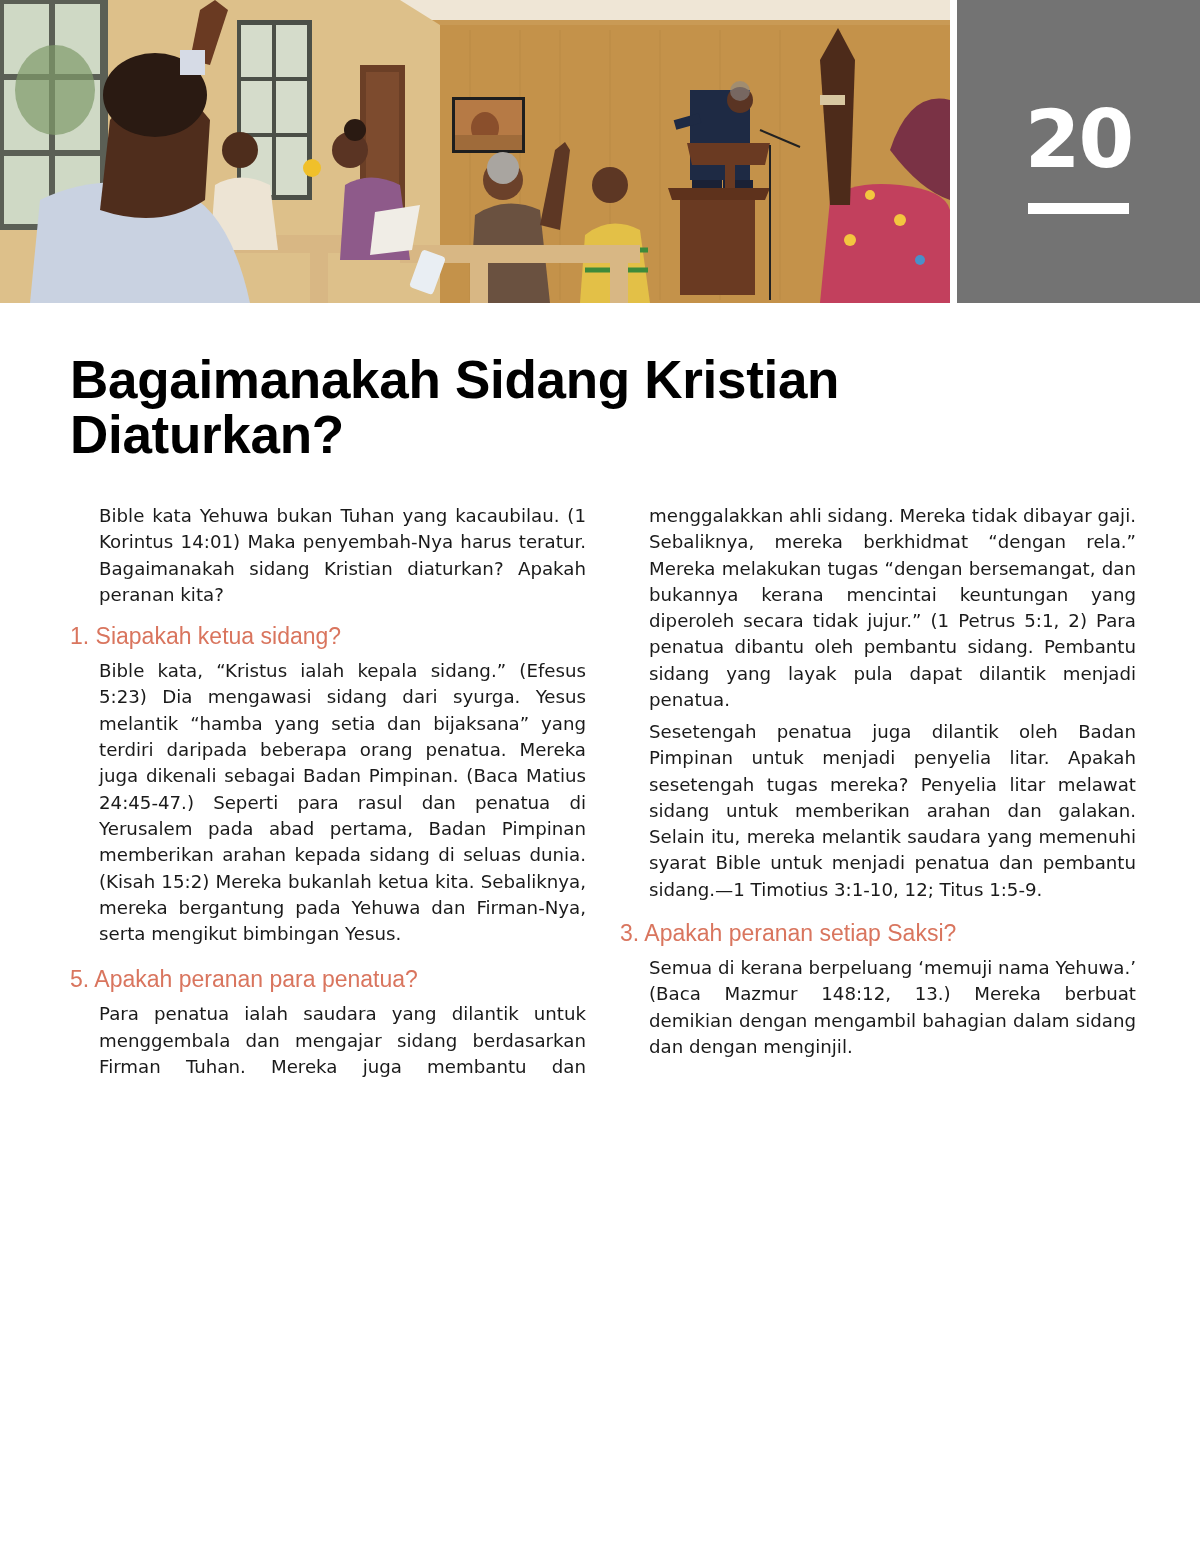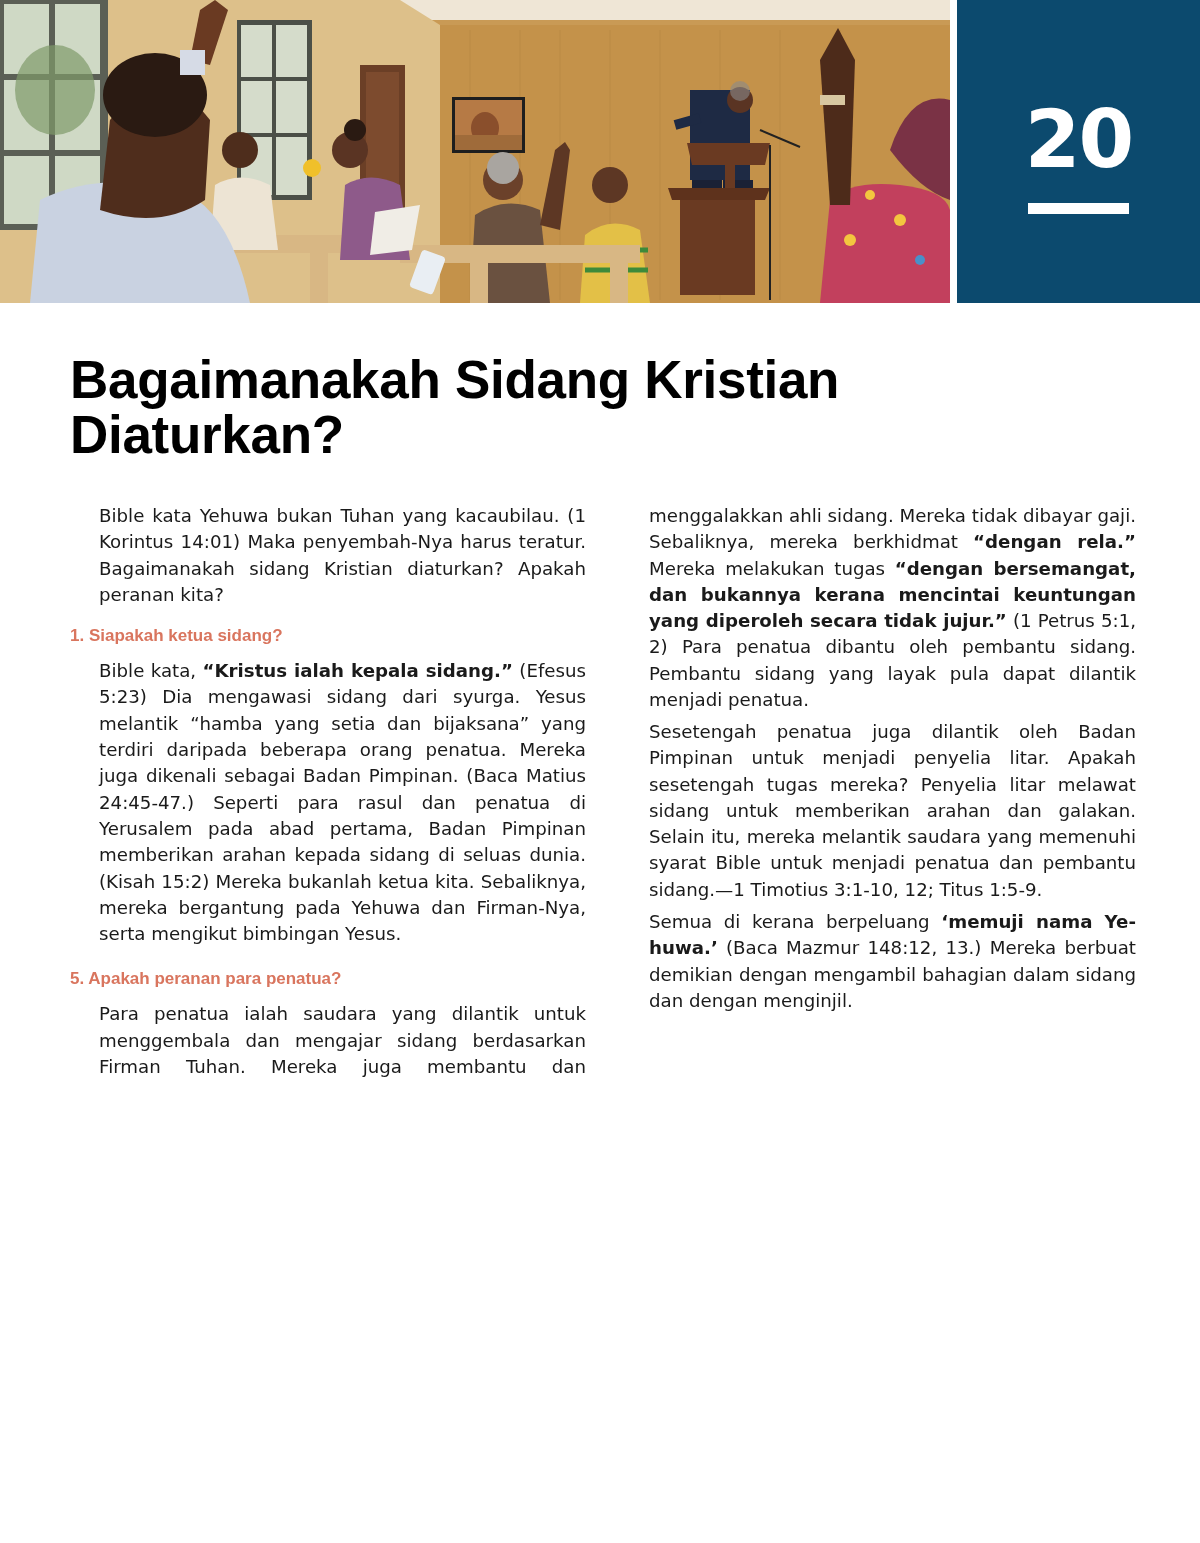--- a/index.html
+++ b/index.html
@@ -2,38 +2,38 @@
 <html><head>
 <meta charset="utf-8">
 <style>
   html, body { margin: 0; padding: 0; background: #ffffff; }
   body { width: 1200px; height: 1543px; position: relative; overflow: hidden;
          font-family: "DejaVu Sans", sans-serif; color: #1a1a1a; }
 
   .hero { position: absolute; left: 0; top: 0; width: 950px; height: 303px; overflow: hidden;
           background: linear-gradient(180deg, #e9d3a4 0%, #d9b06a 45%, #b68645 100%); }
   .hero svg { display: block; }
-  .num-box { position: absolute; left: 957px; top: 0; width: 243px; height: 303px; background: #0c4a6e; }
+  .num-box { position: absolute; left: 957px; top: 0; width: 243px; height: 303px; background: #737373; }
   .num-box .num { position: absolute; left: 0; right: 0; top: 100px; text-align: center;
                   color: #ffffff; font-family: "DejaVu Sans", sans-serif; font-weight: bold;
                   font-size: 80px; line-height: 1; letter-spacing: -2px; padding-left: 0; }
   .num-rule { position: absolute; left: 71px; top: 203px; width: 101px; height: 11px; background: #ffffff; }
 
   .title { position: absolute; left: 70px; top: 352px; width: 900px; margin: 0;
            font-family: "Liberation Sans", sans-serif; font-weight: bold; font-size: 53px;
            line-height: 55px; color: #000000; letter-spacing: -0.3px; }
 
   .col { position: absolute; top: 503px; width: 516px; font-family: "DejaVu Sans", sans-serif;
          font-size: 18.2px; line-height: 26.3px; }
   .col-left { left: 70px; }
   .col-right { left: 620px; }
   .col p { margin: 0 0 6px 0; padding-left: 29px; text-align: justify; hyphens: manual; }
-  .col h2 { margin: 16px 0 10px 0; font-family: "Liberation Sans", sans-serif; font-weight: bold;
-            font-size: 17px; line-height: 24px; color: #D9755E; }
-  .col b { font-weight: bold; }
+  .col h2 { margin: 16px 0 10px 0; font-family: "Liberation Sans", sans-serif; font-weight: normal;
+            font-size: 23px; line-height: 24px; color: #D9755E; }
+  .col b { font-weight: normal; }
 </style>
 </head>
 <body>
 
 <div class="hero">
   <svg width="950" height="303" viewBox="0 0 950 303" xmlns="http://www.w3.org/2000/svg">
 
     <polygon points="390,0 950,0 950,25 440,25" fill="#efe6d6"></polygon>
 
     <rect x="300" y="20" width="650" height="283" fill="#c99a55"></rect>
@@ -155,14 +155,15 @@
   <h2 style="margin-top:20px;">5. Apakah peranan para penatua?</h2>
   <p style="height:79px; overflow:hidden;"><span>Para penatua ialah saudara yang dilantik untuk menggembala dan mengajar sidang berdasar­kan Firman Tuhan. Mereka juga membantu dan menggalakkan ahli sidang. Mereka tidak diba­yar gaji. Sebaliknya, mereka berkhidmat </span></p>
 </div>
 
 <div class="col col-right">
   <p style="height:210px; overflow:hidden; position:relative;">
     <span style="display:block; margin-top:-78.9px;"><span>Para penatua ialah saudara yang dilantik untuk menggembala dan mengajar sidang berdasar­kan Firman Tuhan. Mereka juga membantu dan menggalakkan ahli sidang. Mereka tidak diba­yar gaji. Sebaliknya, mereka berkhidmat </span><b>“de­ngan rela.”</b><span> Mereka melakukan tugas </span><b>“dengan bersemangat, dan bukannya kerana mencintai keuntungan yang diperoleh secara tidak ju­jur.”</b><span> (1 Petrus 5:1, 2) Para penatua dibantu oleh pembantu sidang. Pembantu sidang yang layak pula dapat dilantik menjadi penatua.</span></span>
   </p>
   <p>Sesetengah penatua juga dilantik oleh Badan Pimpinan untuk menjadi penyelia litar. Apakah sesetengah tugas mereka? Penyelia litar mela­wat sidang untuk memberikan arahan dan gala­kan. Selain itu, mereka melantik saudara yang memenuhi syarat Bible untuk menjadi penatua dan pembantu sidang.—1 Timotius 3:1-10, 12; Titus 1:5-9.</p>
 
+  <h2 style="margin-top:18px;">3. Apakah peranan setiap Saksi?</h2>
   <p><span>Semua di kerana berpeluang </span><b>‘memuji nama Ye­huwa.’</b><span> (Baca Mazmur 148:12, 13.) Mereka ber­buat demikian dengan mengambil bahagian da­lam sidang dan dengan menginjil.</span></p>
 </div>
 
 </body></html>

